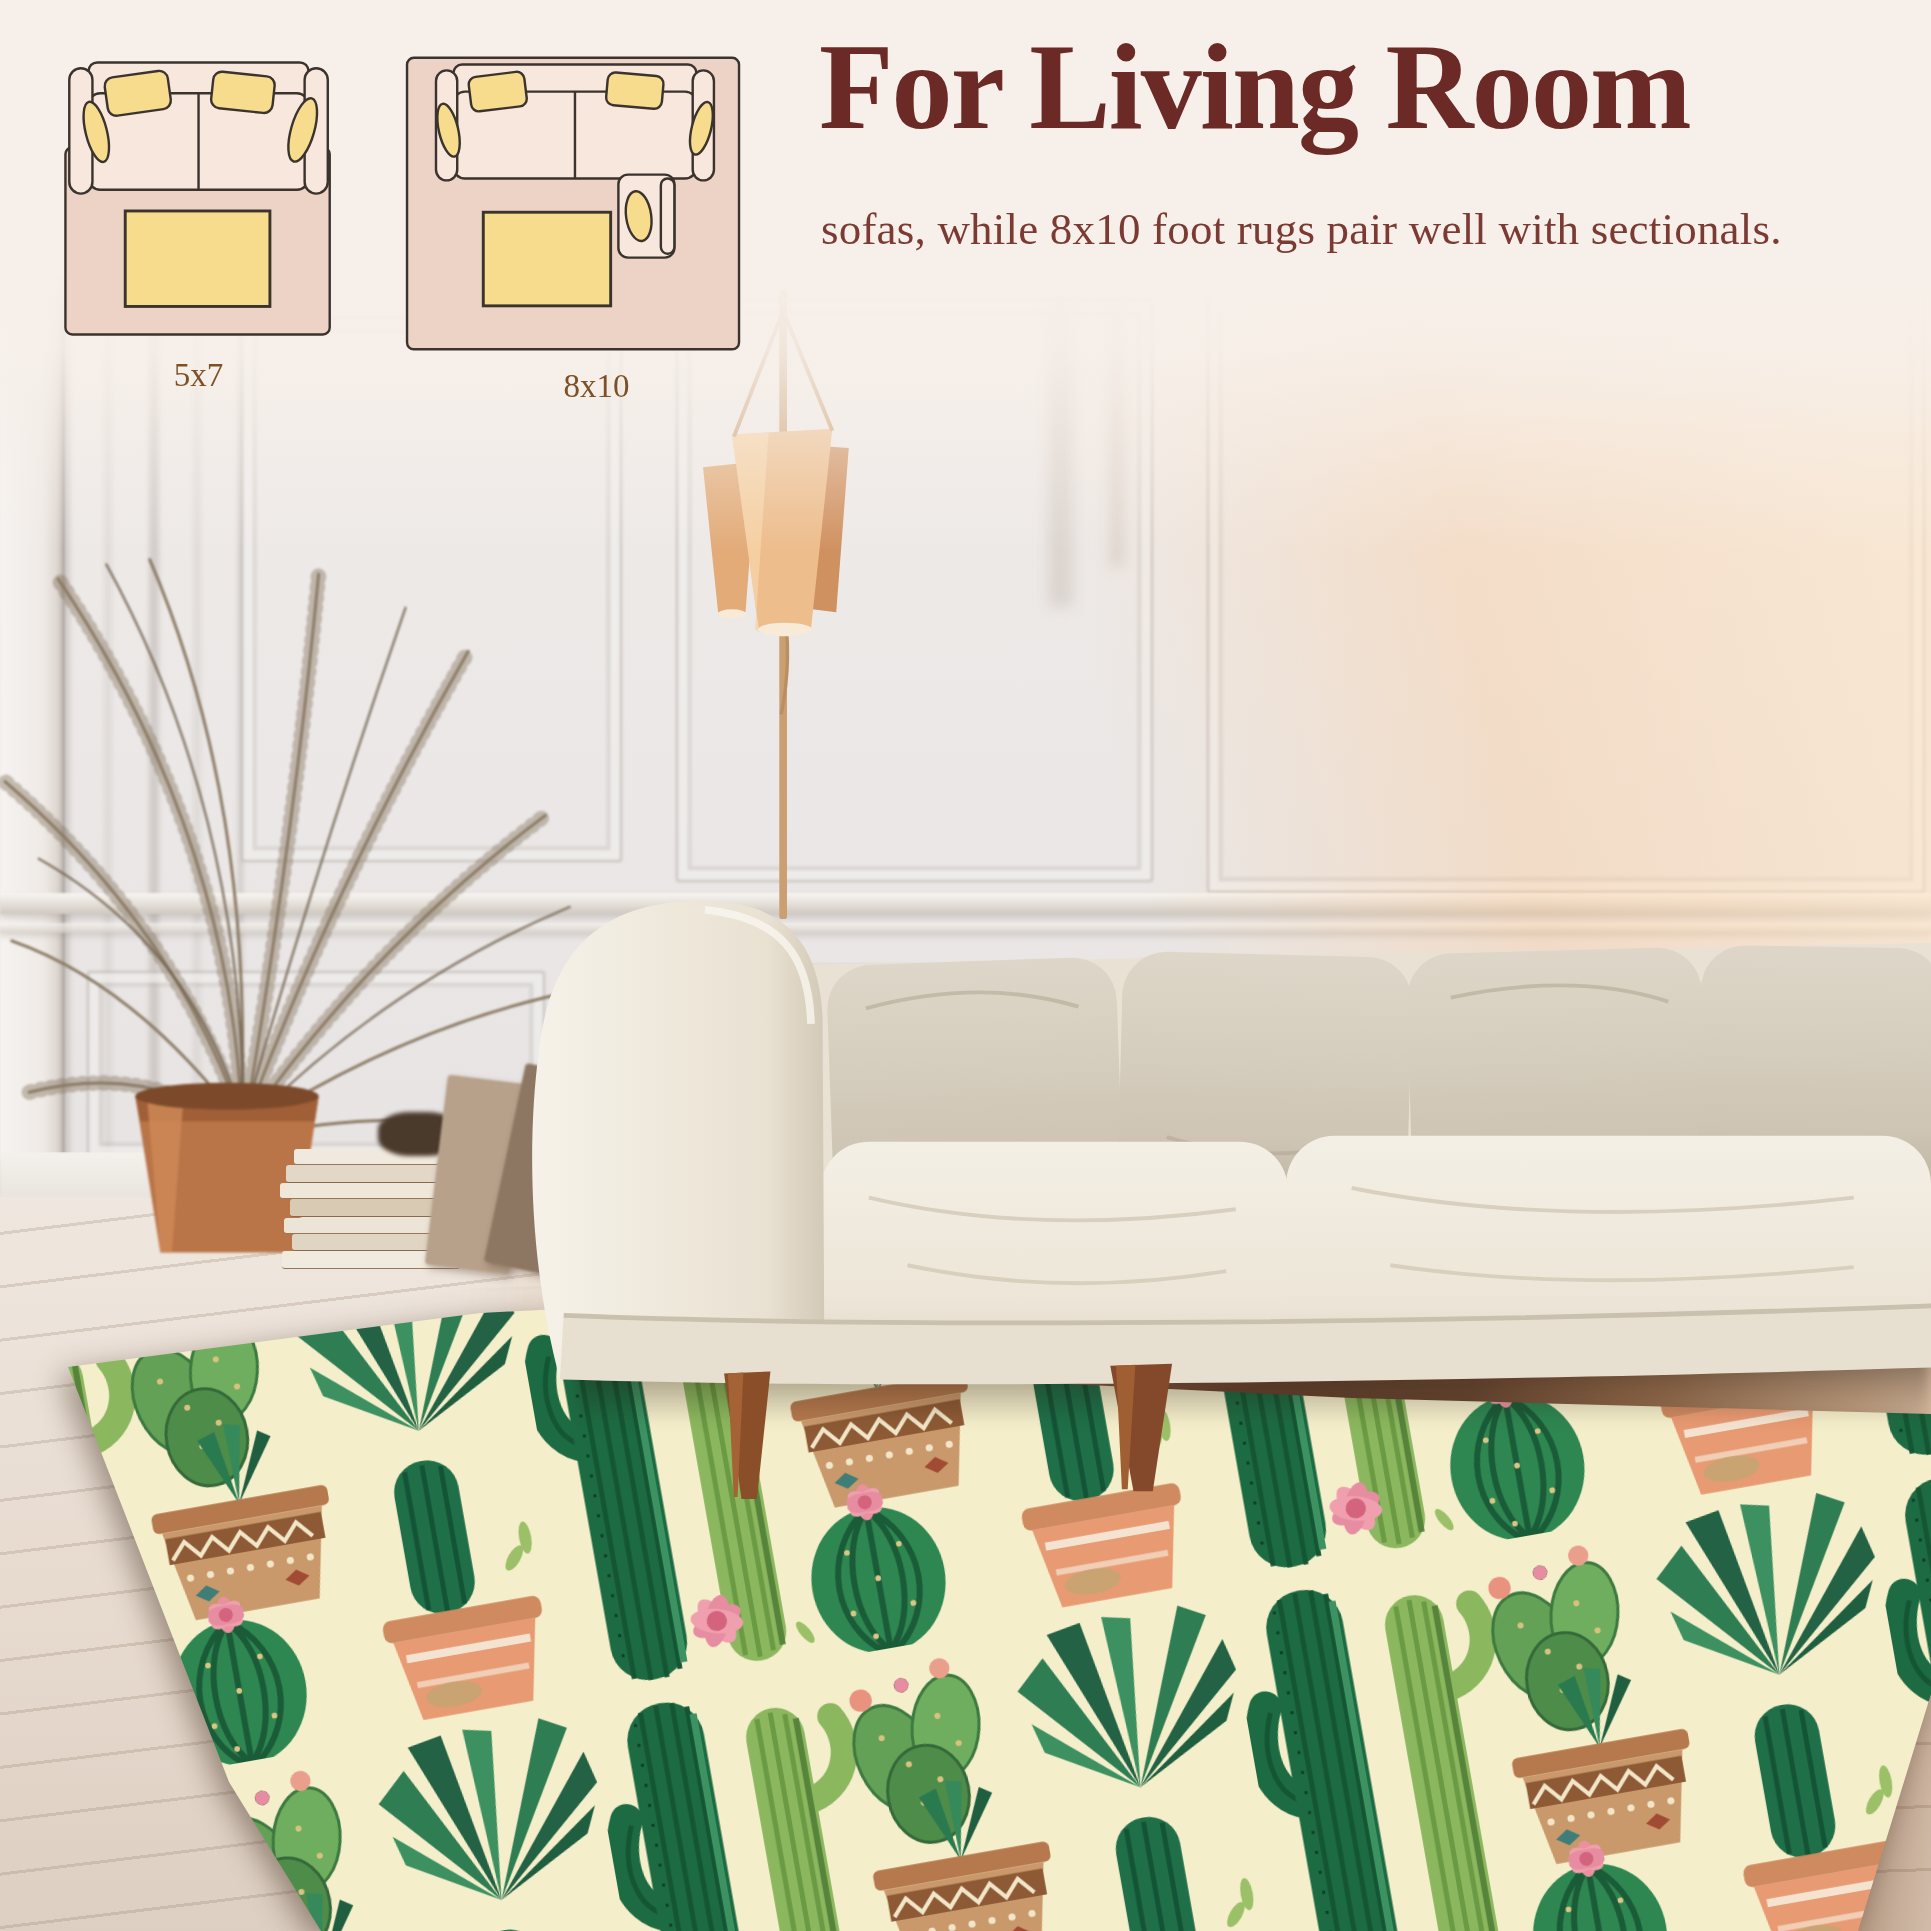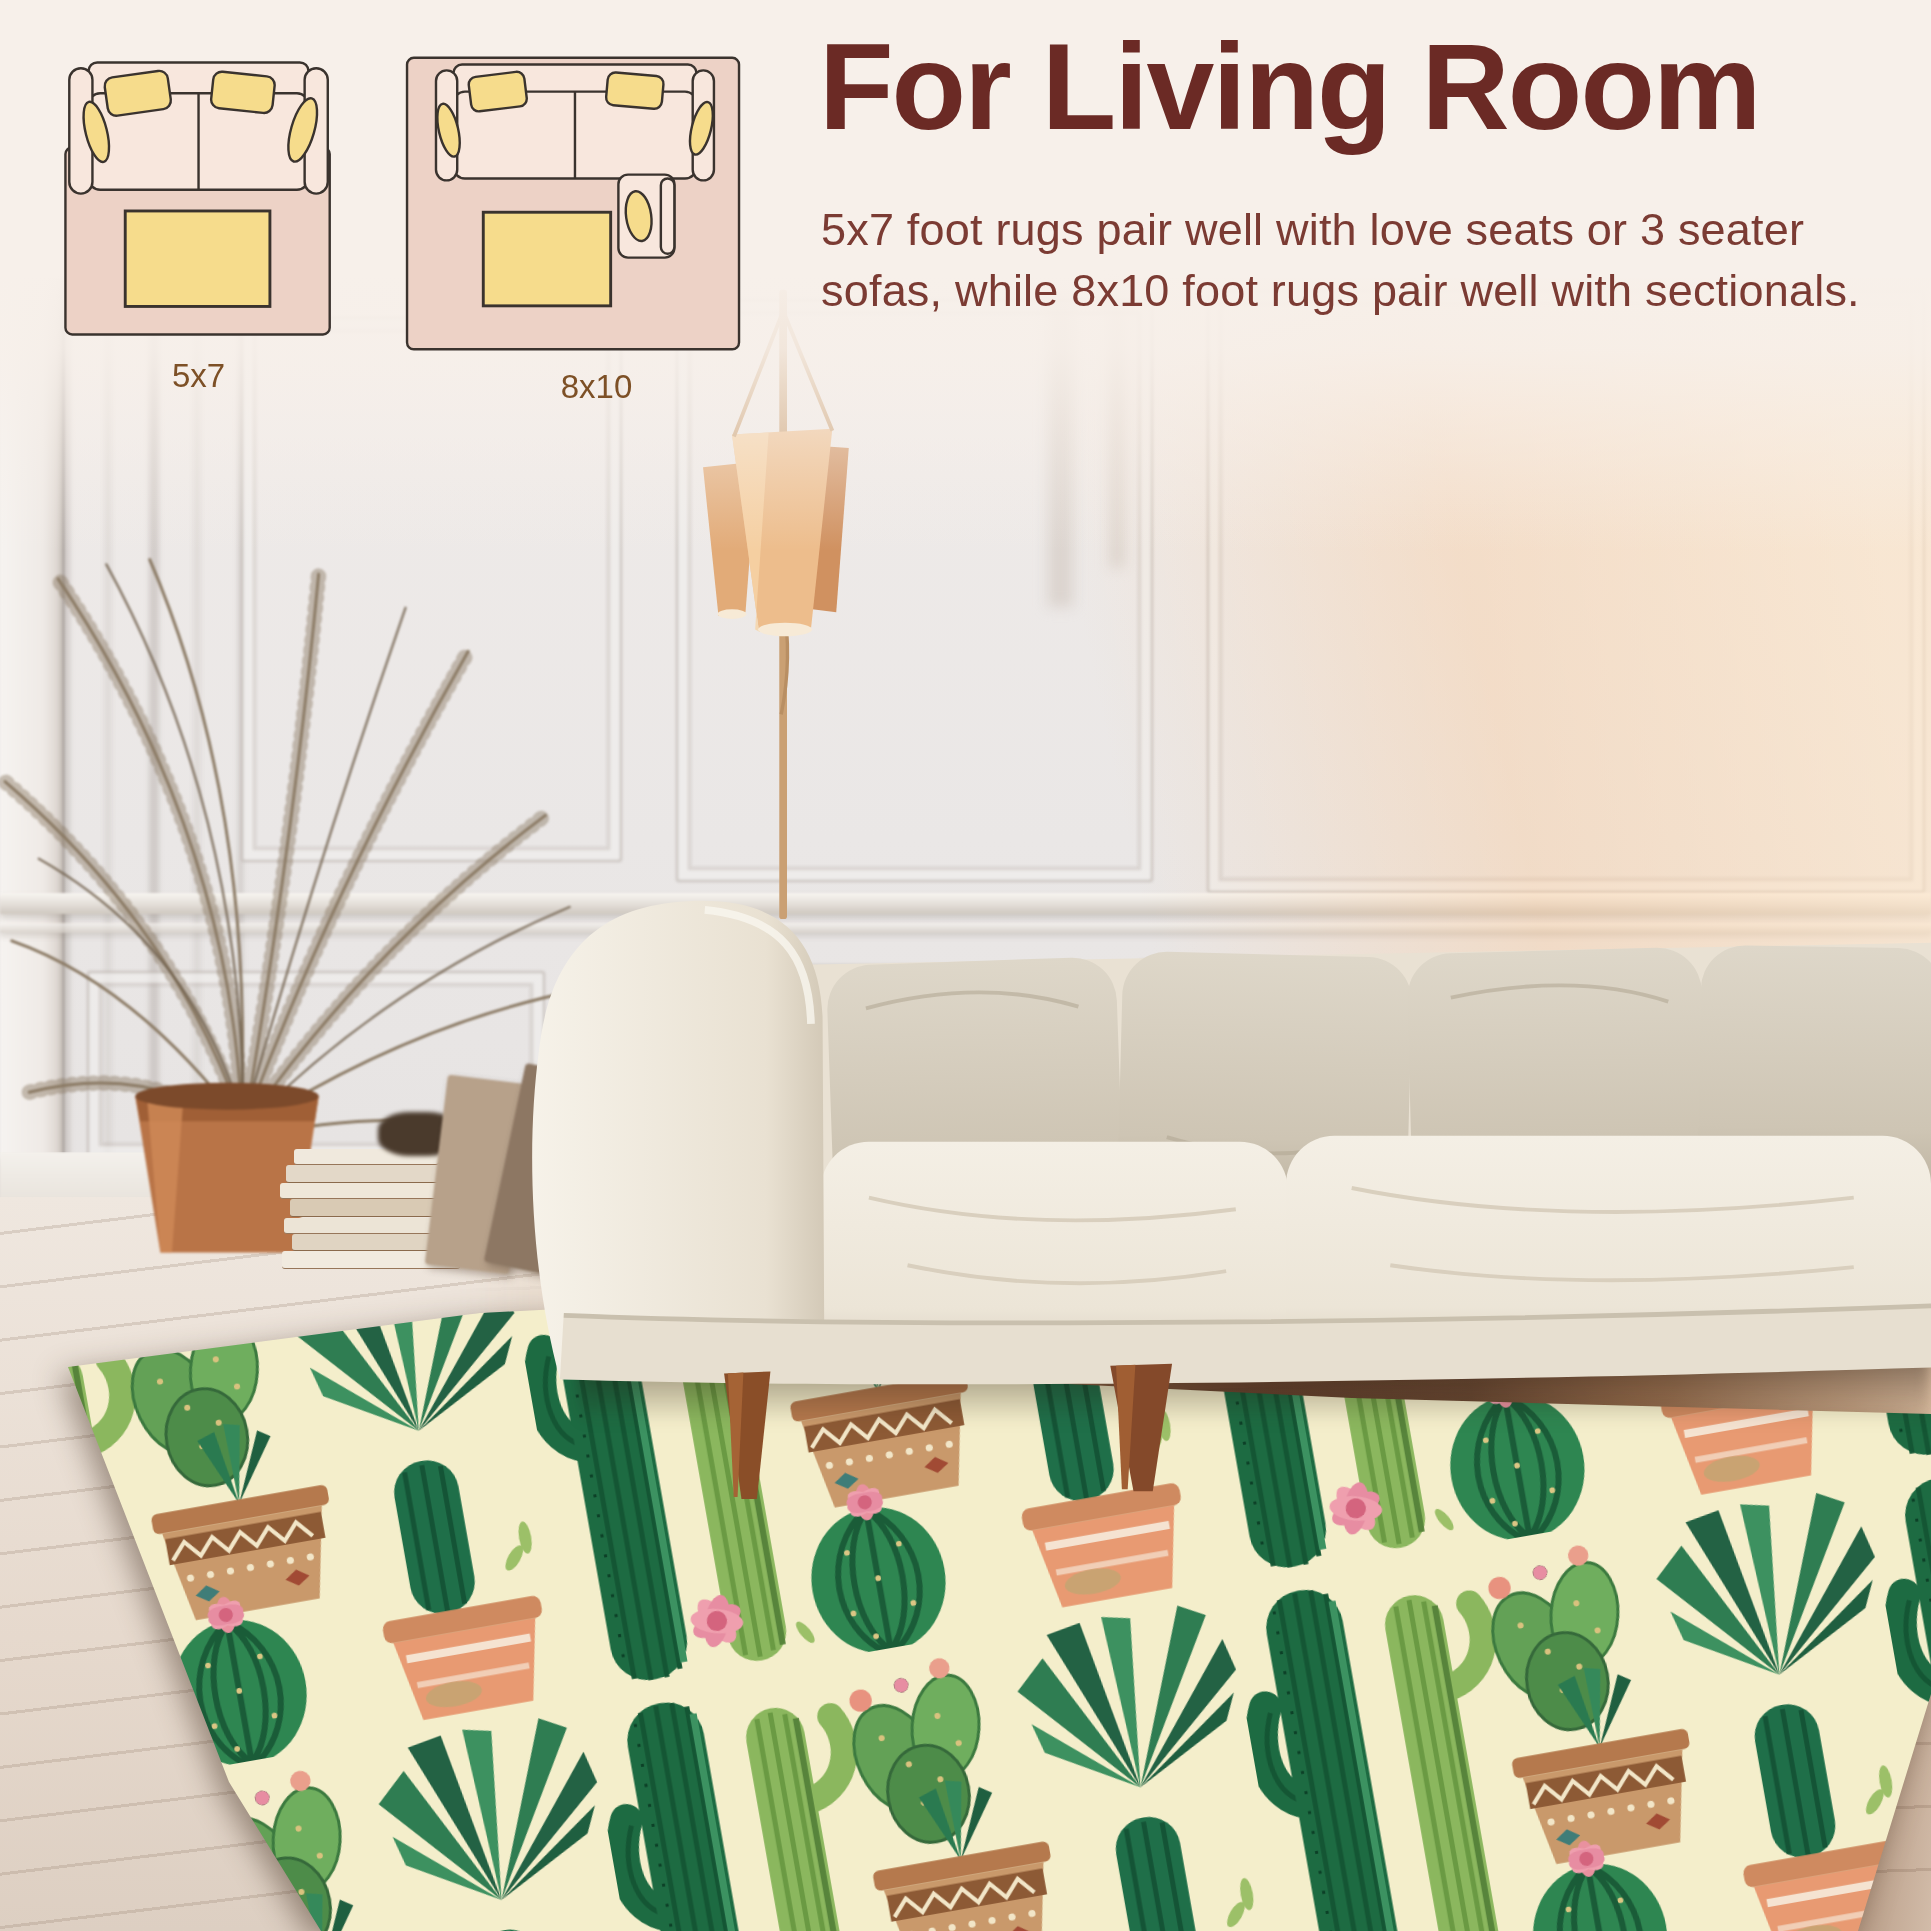--- a/index.html
+++ b/index.html
@@ -1,17 +1,17 @@
 <!DOCTYPE html>
 <html><head>
 <meta charset="utf-8">
 <style>
   html,body{margin:0;padding:0;background:#dedede;}
   .canvas{position:relative;width:1931px;height:1931px;overflow:hidden;
-          background:#f7f0ea;font-family:Liberation Sans, sans-serif;}
+          background:#f7f0ea;font-family:Liberation Serif, serif;}
   .abs{position:absolute;}
 
   
   .title{left:819px;top:23px;font-size:122px;font-weight:700;letter-spacing:-1.9px;
          color:#6b2a25;line-height:1.05;}
   .desc{left:821px;top:199px;width:1072px;font-size:45px;line-height:61px;
         color:#7b3b33;letter-spacing:0.2px;}
   .size-label{font-size:33px;color:#7d5026;text-align:center;width:193px;}
   .lbl1{left:102px;top:357px;}
   .lbl2{left:500px;top:368px;}
@@ -348,21 +348,20 @@
       <polygon points="234,542 250,541 244,670 240,670" fill="#a56335"></polygon>
       <polygon points="630,534 694,532 674,664 654,664" fill="#84492a"></polygon>
       <polygon points="636,534 656,533 648,662 642,662" fill="#a05e33"></polygon>
     </g>
   </svg>
 
   <div class="abs topfade" style="left:0;top:261px;width:1931px;height:290px"></div>
 
   <div class="abs title">For Living Room</div>
   <div class="abs desc">
-    <div>5x7 foot rugs pair well with love seats or 3 seater</div>
     <div>sofas, while 8x10 foot rugs pair well with sectionals.</div>
   </div>
 
   <svg class="abs" style="left:50px;top:37px" width="299" height="319" viewBox="0 0 310 330">
     <g>
       <rect x="16" y="114" width="274" height="194" rx="7" fill="#edd2c6" stroke="#3a332e" stroke-width="2.5"></rect>
     </g>
     <g>
       <rect x="40" y="26" width="228" height="36" rx="9" fill="#f8e7dd" stroke="#3a332e" stroke-width="2.5"></rect>
       <rect x="40" y="58" width="228" height="100" rx="12" fill="#f8e7dd" stroke="#3a332e" stroke-width="2.5"></rect>

